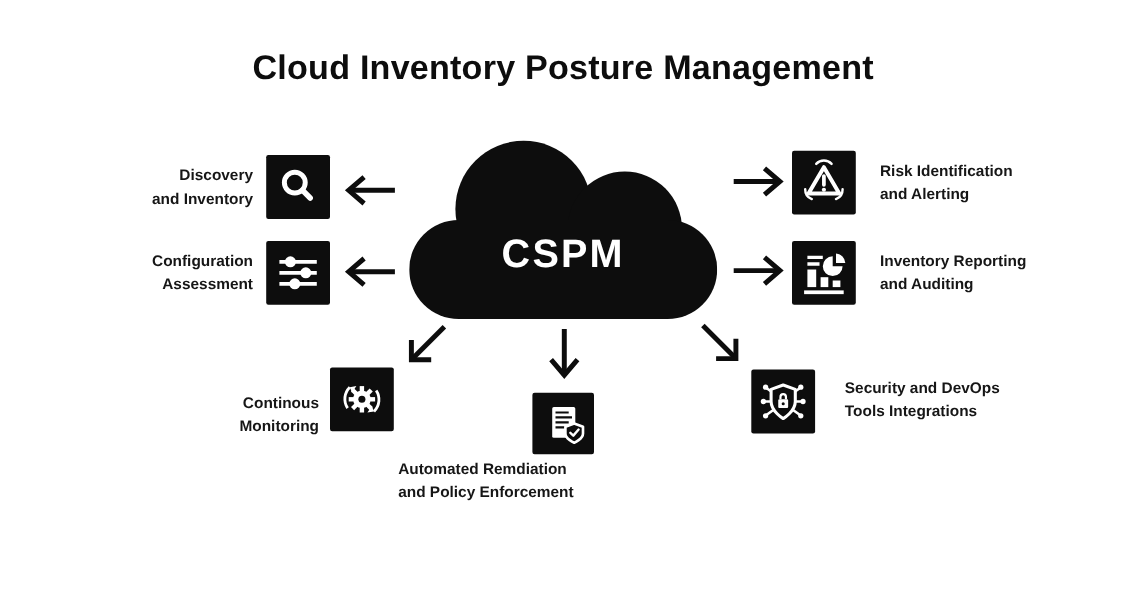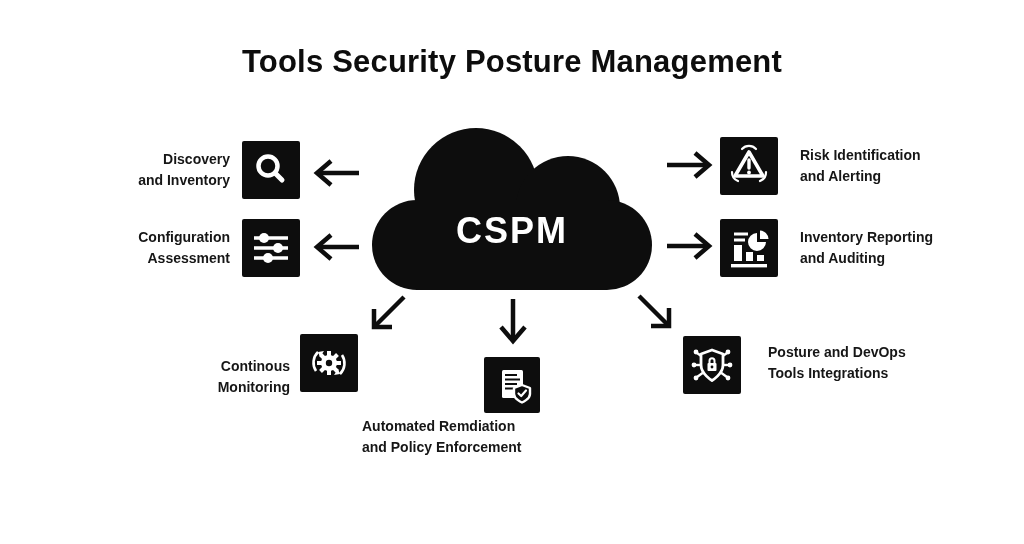--- a/index.html
+++ b/index.html
@@ -71,21 +71,21 @@
     font-weight: 600;
     color: #8f8f8f;
     letter-spacing: 0.4px;
   }
 </style>
 </head>
 <body>
 
 <div class="canvas">
 
-  <div class="title">Tools Security Posture Management</div>
+  <div class="title">Cloud Inventory Posture Management</div>
 
   <div class="cloud-wrap">
     <svg width="280" height="170" viewBox="0 0 280 170">
       <g fill="#0d0d0d">
         <circle cx="104" cy="66" r="62"></circle>
         <circle cx="196" cy="84" r="52"></circle>
         <rect x="0" y="76" width="280" height="90" rx="45"></rect>
       </g>
     </svg>
     <div class="cloud-label">CSPM</div>
@@ -251,17 +251,17 @@
         <circle cx="39" cy="10" r="2.4"></circle>
         <circle cx="41" cy="23" r="2.4"></circle>
         <circle cx="39" cy="36" r="2.4"></circle>
       </g>
       <path d="M23 8 L34 12 V23 C34 32 23 38.5 23 38.5 C23 38.5 12 32 12 23 V12 Z" fill="#0d0d0d" stroke="#fff" stroke-width="2.8" stroke-linejoin="round"></path>
       <rect x="18.5" y="21" width="9" height="8" rx="1" fill="#fff"></rect>
       <path d="M20.5 21 V18.8 A 2.5 2.5 0 0 1 25.5 18.8 V21" fill="none" stroke="#fff" stroke-width="2"></path>
       <circle cx="23" cy="25" r="1.4" fill="#0d0d0d"></circle>
     </svg>
   </div>
-  <div class="label l" style="left:768px; top:342px; width:220px;">Posture and DevOps
+  <div class="label l" style="left:768px; top:342px; width:220px;">Security and DevOps
 Tools Integrations</div>
 
 
 </div>
 
 </body></html>

